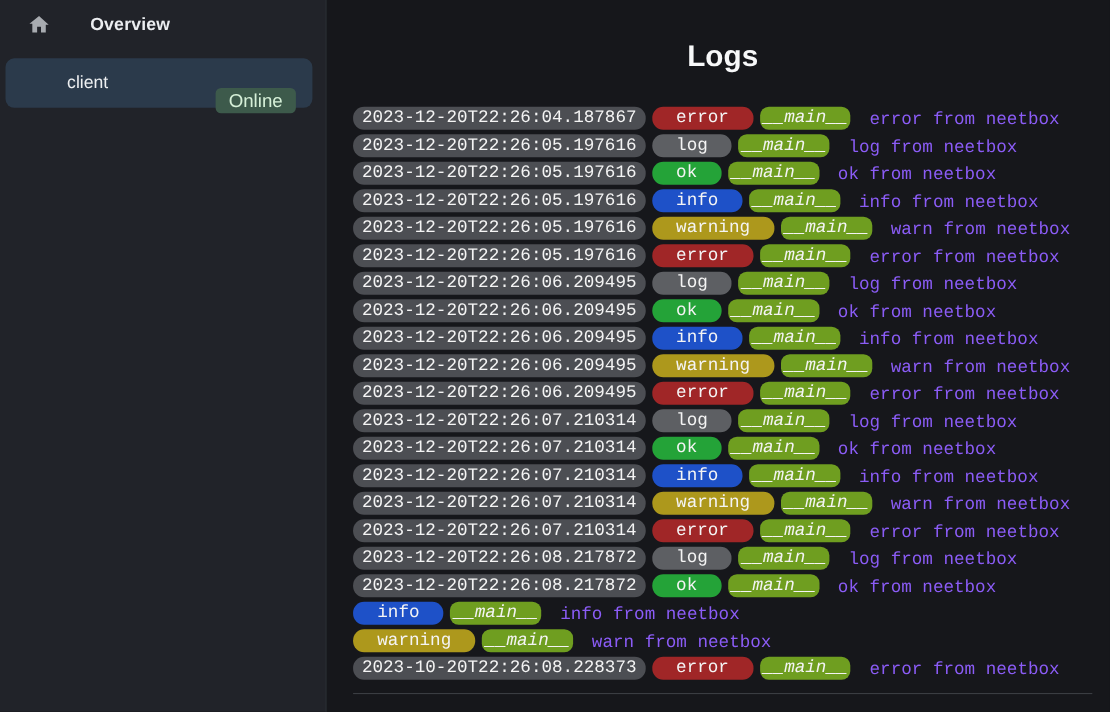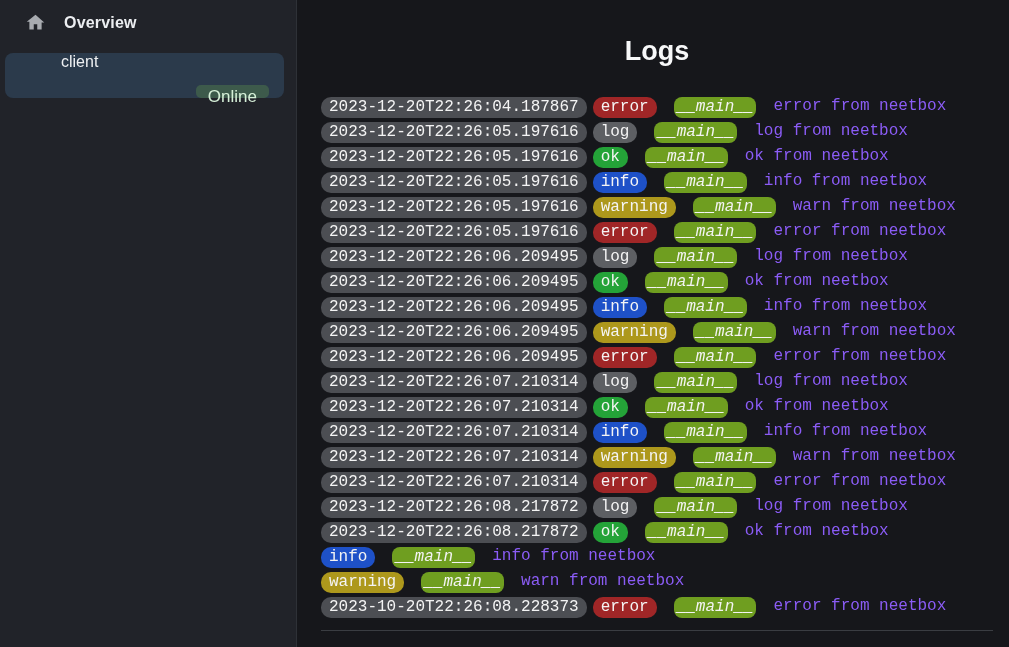--- a/index.html
+++ b/index.html
@@ -15,59 +15,59 @@
     width:1009px;height:647px;position:relative;overflow:hidden;
     background:#16171b;
     font-family:"Liberation Sans",sans-serif;
   }
   
   .sidebar{
     position:absolute;left:0;top:0;bottom:0;width:297px;
     background:#212329;border-right:1px solid #2e3137;
   }
   .nav-item{
-    display:flex;align-items:center;gap:18px;
+    display:flex;align-items:center;gap:36px;
     padding:11px 28px 11px 25px;cursor:pointer;
   }
   .nav-item:first-child{margin-top:1px;}
   .nav-item.projects{margin-top:11px;}
   .nav-item .label{
     font-weight:700;font-size:16px;color:#eceef1;letter-spacing:.2px;
   }
   .nav-icon{width:21px;height:21px;flex:0 0 auto;color:#a8abb0;}
   .chev{margin-left:auto;color:#9aa0a6;}
   .project-item{
     margin:9px 12px 0 5px;height:45px;border-radius:8px;
-    background:#2b3a4b;display:flex;
+    background:#2b3a4b;display:flex;align-items:center;
     padding:0 15px 0 56px;cursor:pointer;
   }
   .project-item .pname{font-size:16px;color:#eef0f2;}
   .online-badge{
     margin-left:auto;background:var(--online-bg);color:var(--online-text);
     font-size:17px;line-height:17px;padding:3px 12px;border-radius:5px;margin-top:32px;
   }
   
   .main{
     position:absolute;left:297px;right:0;top:0;bottom:0;
     background:#16171b;padding:34px 16px 0 24px;overflow:hidden;
   }
   .page-title{
     margin:0 0 29px 0;font-size:27px;line-height:34px;
     font-weight:700;color:#f7f8f9;text-align:center;
   }
   .log-list{border-bottom:1px solid #3a3d42;padding-bottom:8px;}
   .log-row{
-    display:flex;align-items:flex-start;margin-bottom:4px;
+    display:flex;align-items:flex-end;margin-bottom:4px;
     font-family:"Liberation Mono",monospace;font-size:16px;white-space:pre;
   }
   .badge{
     height:21px;line-height:21px;color:#f4f4f4;flex:0 0 auto;
   }
   .badge.time{background:var(--ts-bg);padding:0 8px;margin-right:6px;border-radius:10px;}
-  .badge.level{padding:0 8px;margin-right:17px;border-radius:10px;}
+  .badge.level{padding:0 22px;margin-right:6px;border-radius:10px;}
   .badge.module{background:var(--module-bg);padding:0 3px;margin-right:17px;border-radius:8px;font-style:italic;}
   .message{color:#8b5cf6;}
 </style>
 </head>
 <body>
 
 <aside class="sidebar">
   <div class="nav-item">
     <svg class="nav-icon" viewBox="0 0 24 24" fill="currentColor" aria-hidden="true">
       <path d="M10 20v-6h4v6h5v-8h3L12 3 2 11h3v9z"></path>

